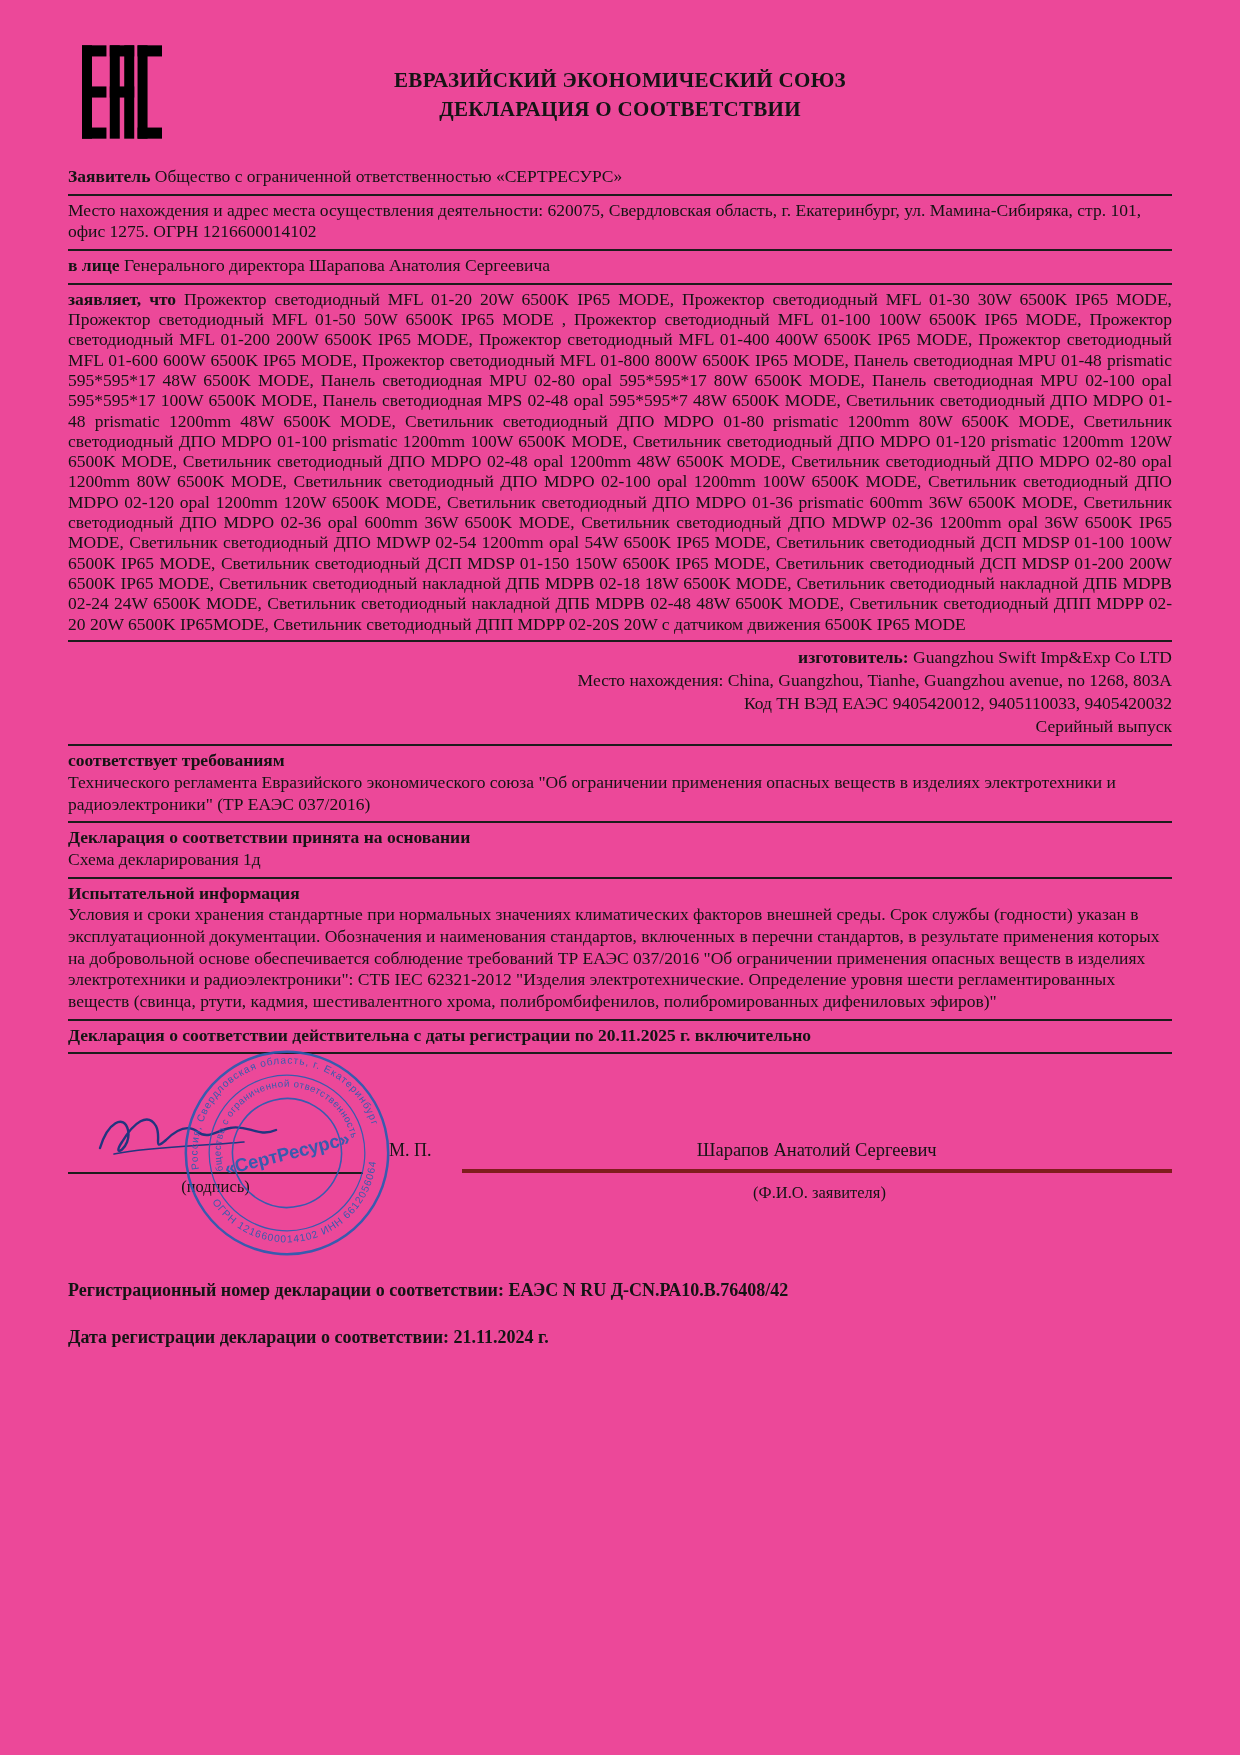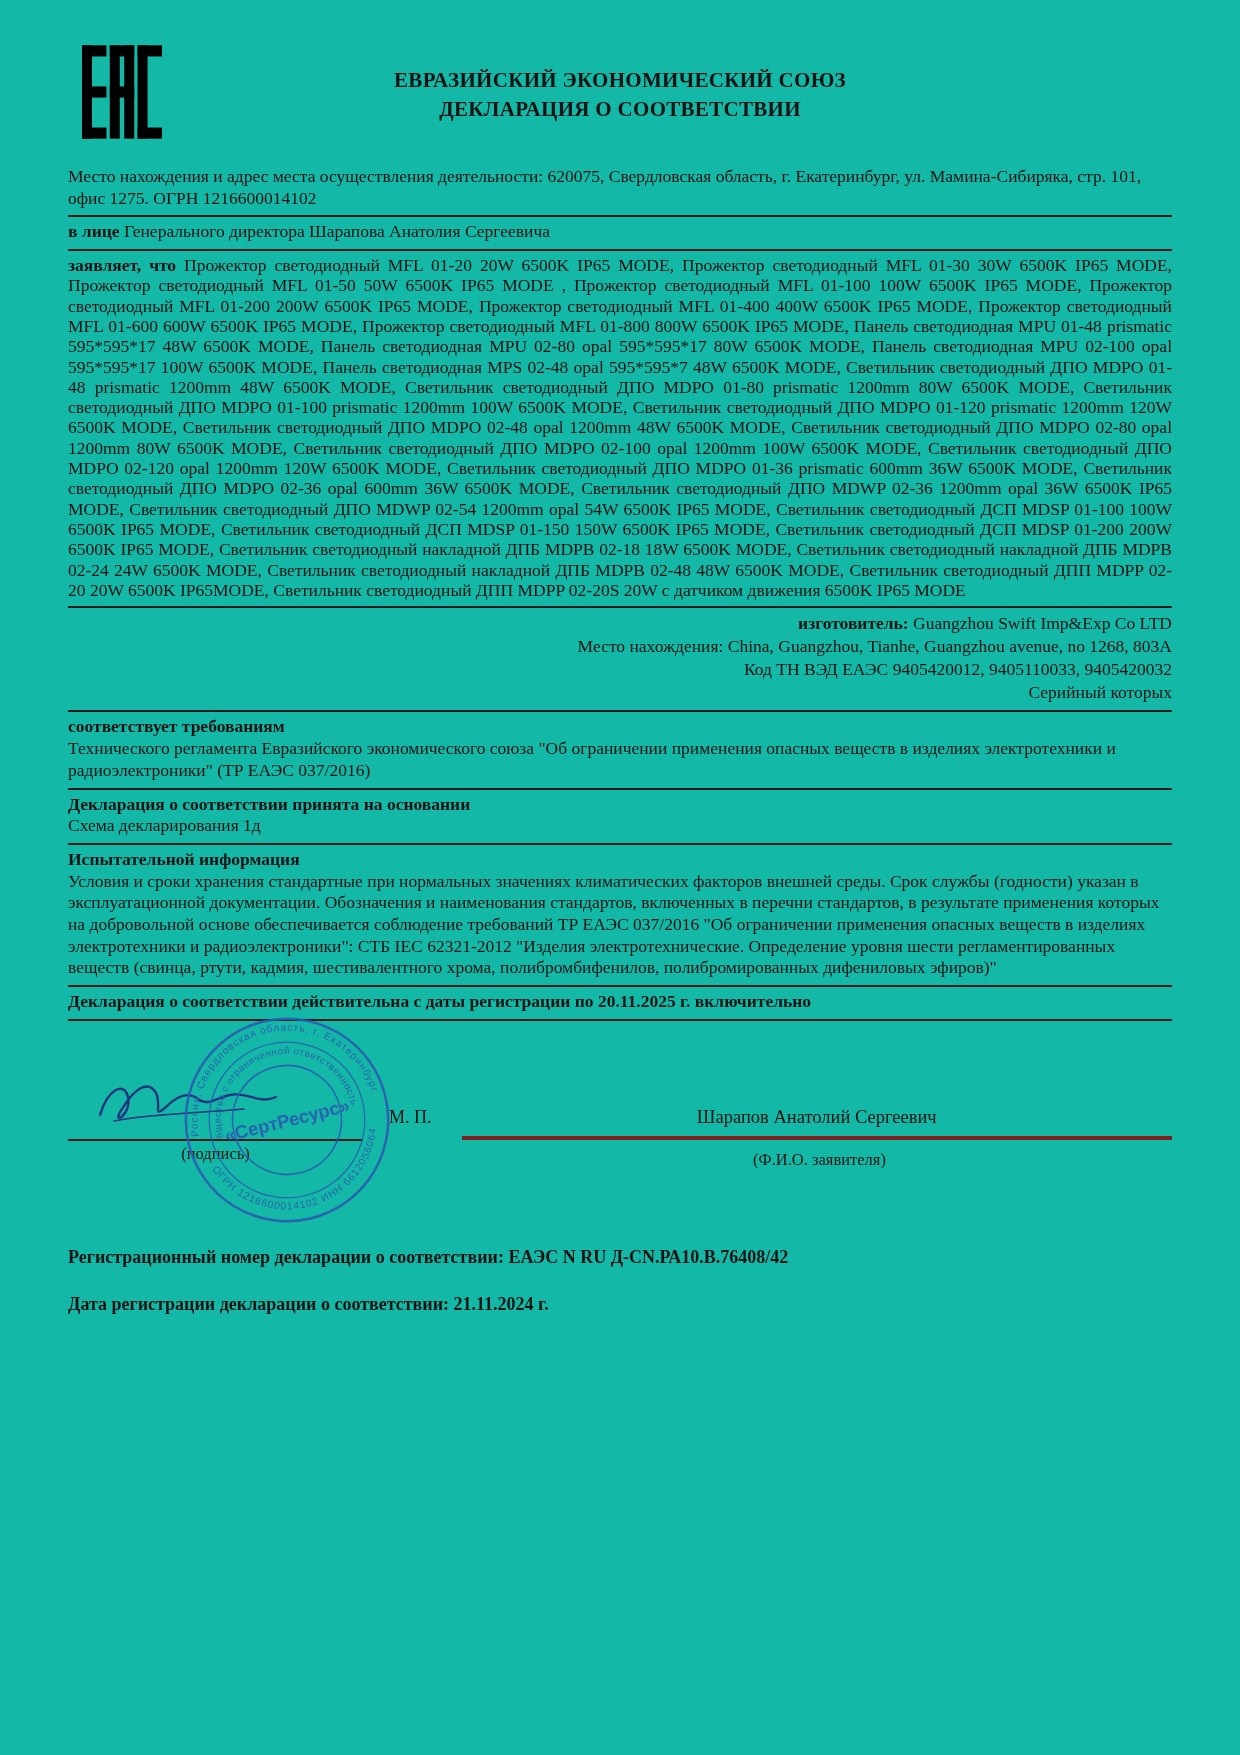--- a/index.html
+++ b/index.html
@@ -2,21 +2,21 @@
 <html><head>
 <meta charset="utf-8">
 <style>
   * { box-sizing: border-box; }
   html,body { margin:0; padding:0; background:#ffffff; }
   .page {
     position: relative;
     width: 1240px;
     height: 1755px;
     margin: 0 auto;
-    background: #14b8a6;
+    background: #ec4899;
     font-family: "Liberation Serif", serif;
     color: #141414;
     padding: 42px 68px 0 68px;
     overflow: hidden;
   }
   .header { position: relative; height: 112px; margin-bottom: 8px; }
   .eac-logo { position: absolute; left: 14px; top: 2px; width: 80px; height: 96px; }
   .titles { text-align: center; padding-top: 24px; font-weight: bold; font-size: 21px; line-height: 1.4; letter-spacing: 0.3px; }
   .sec { padding: 4px 0 6px 0; font-size: 17.5px; line-height: 1.24; }
   .bb { border-bottom: 2px solid #1c1c1c; }
@@ -70,38 +70,41 @@
         <rect x="50" y="0" width="22" height="10"></rect>
         <rect x="50" y="74" width="22" height="10"></rect>
       </g>
     </svg>
     <div class="titles">
       <div>ЕВРАЗИЙСКИЙ ЭКОНОМИЧЕСКИЙ СОЮЗ</div>
       <div>ДЕКЛАРАЦИЯ О СООТВЕТСТВИИ</div>
     </div>
   </div>
 
+  <div class="sec bb">
+    <p><b>Заявитель</b> <span>Общество с ограниченной ответственностью «СЕРТРЕСУРС»</span></p>
+  </div>
 
   <div class="sec bb">
     <p>Место нахождения и адрес места осуществления деятельности: 620075, Свердловская область, г. Екатеринбург, ул. Мамина-Сибиряка, стр. 101, офис 1275. ОГРН 1216600014102</p>
   </div>
 
   <div class="sec bb">
     <p><b>в лице</b> <span>Генерального директора Шарапова Анатолия Сергеевича</span></p>
   </div>
 
   <div class="sec bb">
     <p class="products"><b>заявляет, что</b> <span>Прожектор светодиодный MFL 01-20 20W 6500K IP65 MODE, Прожектор светодиодный MFL 01-30 30W 6500K IP65 MODE, Прожектор светодиодный MFL 01-50 50W 6500K IP65 MODE , Прожектор светодиодный MFL 01-100 100W 6500K IP65 MODE, Прожектор светодиодный MFL 01-200 200W 6500K IP65 MODE, Прожектор светодиодный MFL 01-400 400W 6500K IP65 MODE, Прожектор светодиодный MFL 01-600 600W 6500K IP65 MODE, Прожектор светодиодный MFL 01-800 800W 6500K IP65 MODE, Панель светодиодная MPU 01-48 prismatic 595*595*17 48W 6500K MODE, Панель светодиодная MPU 02-80 opal 595*595*17 80W 6500K MODE, Панель светодиодная MPU 02-100 opal 595*595*17 100W 6500K MODE, Панель светодиодная MPS 02-48 opal 595*595*7 48W 6500K MODE, Светильник светодиодный ДПО MDPO 01-48 prismatic 1200mm 48W 6500K MODE, Светильник светодиодный ДПО MDPO 01-80 prismatic 1200mm 80W 6500K MODE, Светильник светодиодный ДПО MDPO 01-100 prismatic 1200mm 100W 6500K MODE, Светильник светодиодный ДПО MDPO 01-120 prismatic 1200mm 120W 6500K MODE, Светильник светодиодный ДПО MDPO 02-48 opal 1200mm 48W 6500K MODE, Светильник светодиодный ДПО MDPO 02-80 opal 1200mm 80W 6500K MODE, Светильник светодиодный ДПО MDPO 02-100 opal 1200mm 100W 6500K MODE, Светильник светодиодный ДПО MDPO 02-120 opal 1200mm 120W 6500K MODE, Светильник светодиодный ДПО MDPO 01-36 prismatic 600mm 36W 6500K MODE, Светильник светодиодный ДПО MDPO 02-36 opal 600mm 36W 6500K MODE, Светильник светодиодный ДПО MDWP 02-36 1200mm opal 36W 6500K IP65 MODE, Светильник светодиодный ДПО MDWP 02-54 1200mm opal 54W 6500K IP65 MODE, Светильник светодиодный ДСП MDSP 01-100 100W 6500K IP65 MODE, Светильник светодиодный ДСП MDSP 01-150 150W 6500K IP65 MODE, Светильник светодиодный ДСП MDSP 01-200 200W 6500K IP65 MODE, Светильник светодиодный накладной ДПБ MDPB 02-18 18W 6500K MODE, Светильник светодиодный накладной ДПБ MDPB 02-24 24W 6500K MODE, Светильник светодиодный накладной ДПБ MDPB 02-48 48W 6500K MODE, Светильник светодиодный ДПП MDPP 02-20 20W 6500K IP65MODE, Светильник светодиодный ДПП MDPP 02-20S 20W с датчиком движения 6500K IP65 MODE</span></p>
   </div>
 
   <div class="sec bb">
     <p class="mline"><b>изготовитель:</b> <span>Guangzhou Swift Imp&amp;Exp Co LTD</span></p>
     <p class="mline">Место нахождения: China, Guangzhou, Tianhe, Guangzhou avenue, no 1268, 803A</p>
     <p class="mline">Код ТН ВЭД ЕАЭС 9405420012, 9405110033, 9405420032</p>
-    <p class="mline">Серийный которых</p>
+    <p class="mline">Серийный выпуск</p>
   </div>
 
   <div class="sec bb">
     <p class="hdr">соответствует требованиям</p>
     <p>Технического регламента Евразийского экономического союза "Об ограничении применения опасных веществ в изделиях электротехники и радиоэлектроники" (ТР ЕАЭС 037/2016)</p>
   </div>
 
   <div class="sec bb">
     <p class="hdr">Декларация о соответствии принята на основании</p>
     <p>Схема декларирования 1д</p>

